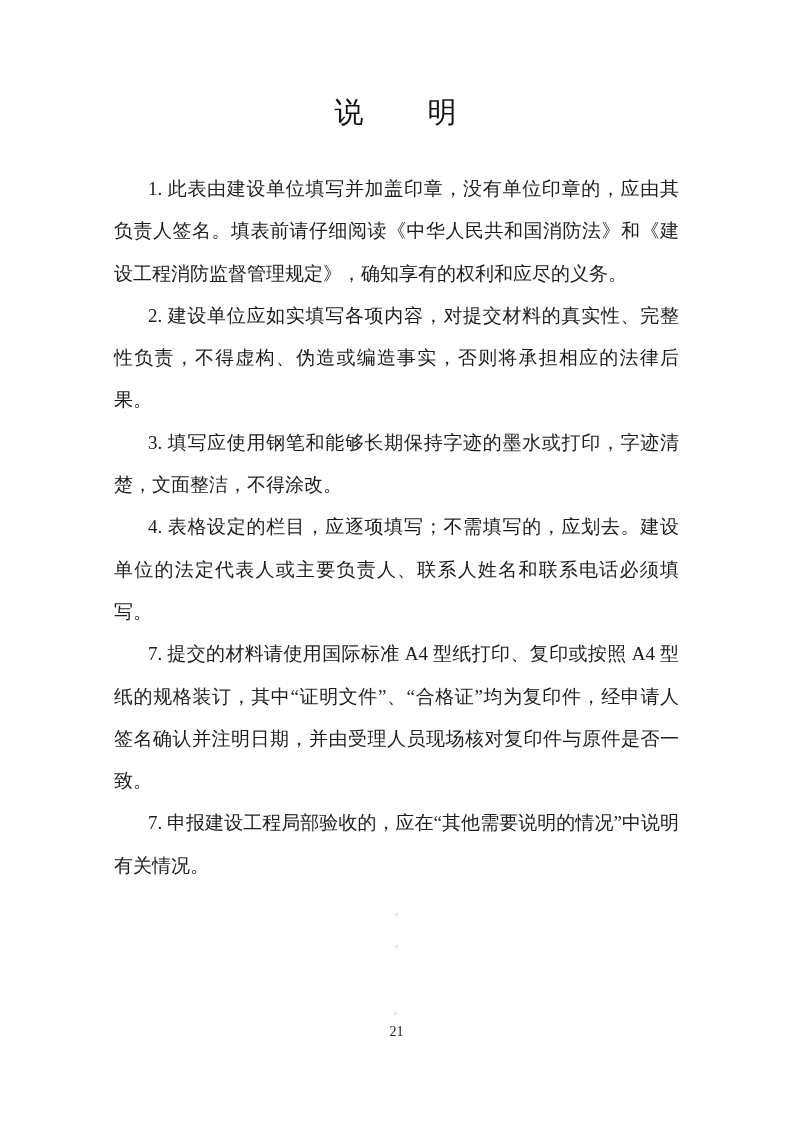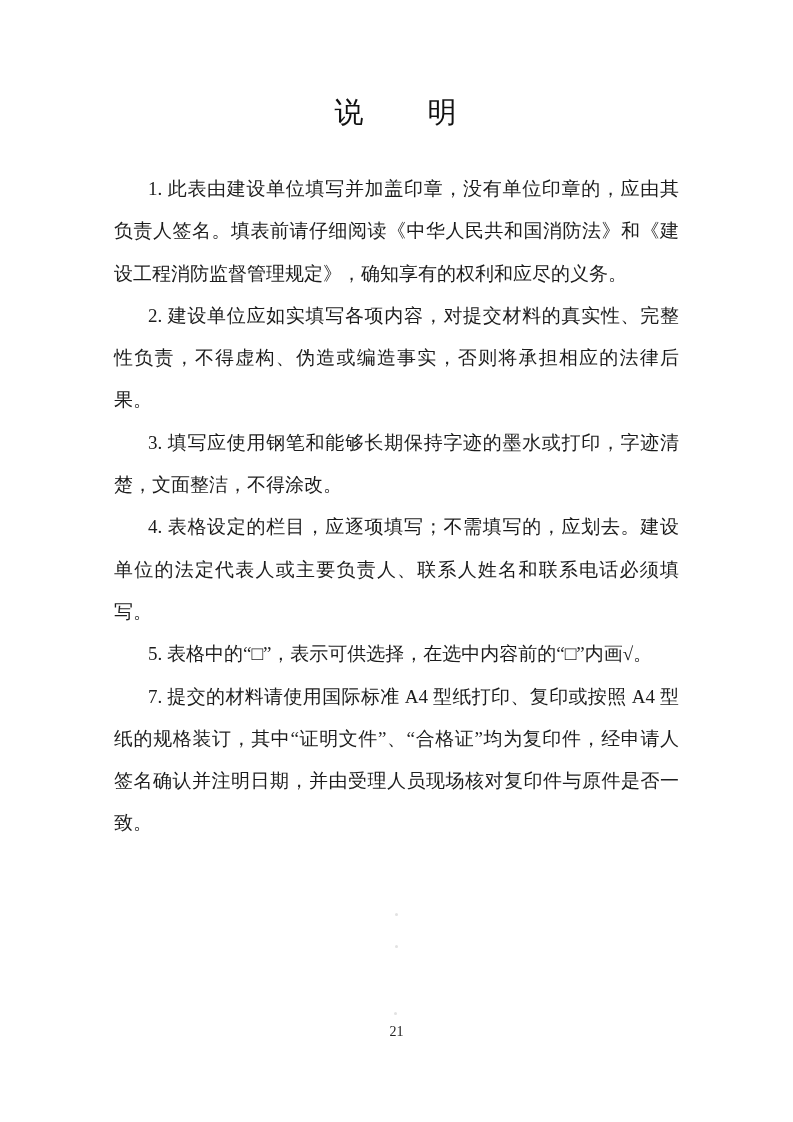--- a/index.html
+++ b/index.html
@@ -71,22 +71,22 @@
 
 <div class="page">
 
   <div class="doc-title">说　　明</div>
 
   <div class="doc-body">
     <p>1. 此表由建设单位填写并加盖印章，没有单位印章的，应由其负责人签名。填表前请仔细阅读《中华人民共和国消防法》和《建设工程消防监督管理规定》，确知享有的权利和应尽的义务。</p>
     <p>2. 建设单位应如实填写各项内容，对提交材料的真实性、完整性负责，不得虚构、伪造或编造事实，否则将承担相应的法律后果。</p>
     <p>3. 填写应使用钢笔和能够长期保持字迹的墨水或打印，字迹清楚，文面整洁，不得涂改。</p>
     <p>4. 表格设定的栏目，应逐项填写；不需填写的，应划去。建设单位的法定代表人或主要负责人、联系人姓名和联系电话必须填写。</p>
-    <p>5. 表格中的“□”，表示可供选择，在选中内容前的“□”内画√。</p>
     <p>7. 提交的材料请使用国际标准 A4 型纸打印、复印或按照 A4 型纸的规格装订，其中“证明文件”、“合格证”均为复印件，经申请人签名确认并注明日期，并由受理人员现场核对复印件与原件是否一致。</p>
+    <p>7. 申报建设工程局部验收的，应在“其他需要说明的情况”中说明有关情况。</p>
   </div>
 
   <div class="speck speck-1"></div>
   <div class="speck speck-2"></div>
   <div class="speck speck-3"></div>
 
   <div class="page-number">21</div>
 
 </div>
 

